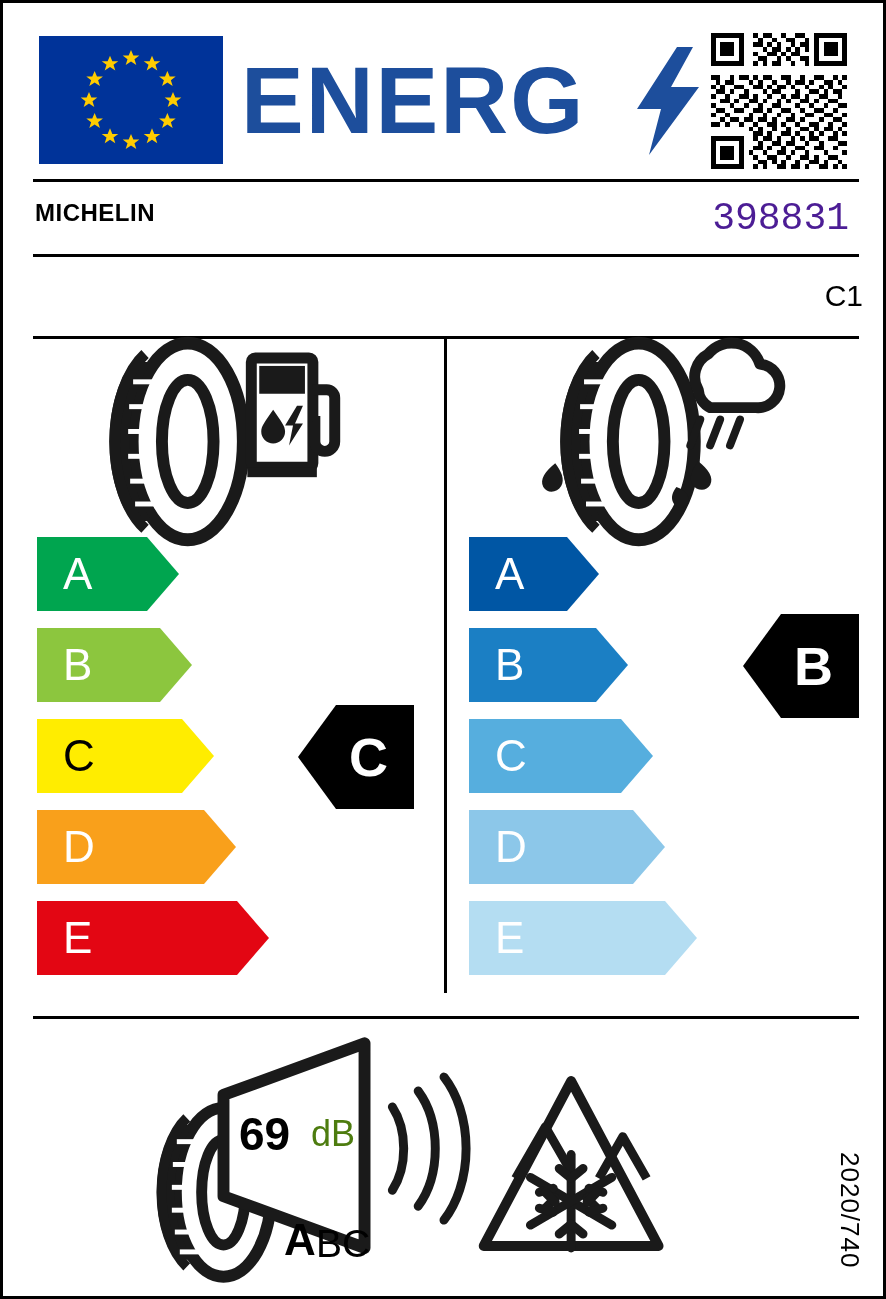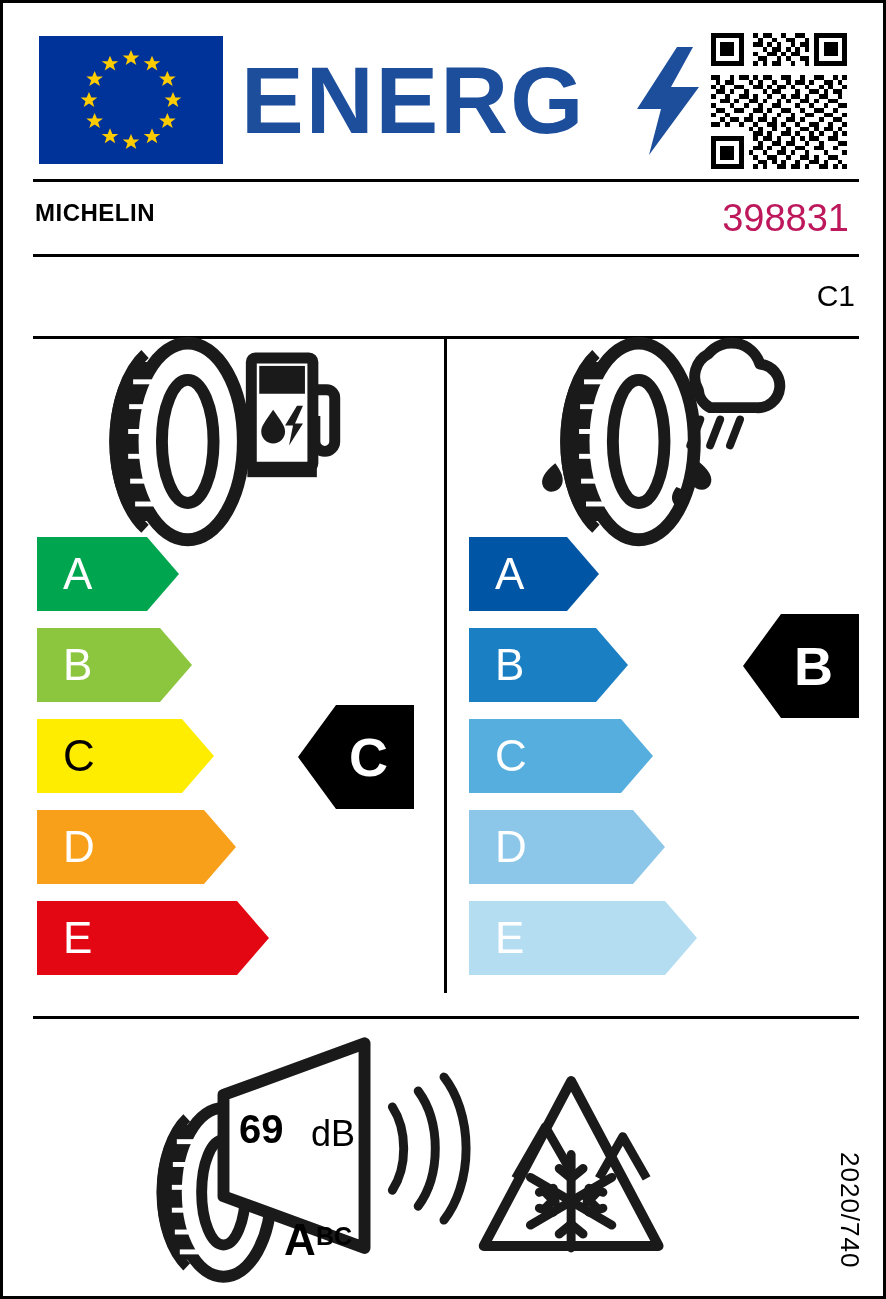--- a/index.html
+++ b/index.html
@@ -69,31 +69,32 @@
     left: 32px; top: 196px;
     font-size: 24px;
     font-weight: bold;
     letter-spacing: 0.5px;
     color: #000;
   }
   .model-code {
     position: absolute;
     right: 34px; top: 194px;
     font-size: 38px;
-    color: #be185d;
+    color: #4c1d95;
+    font-family: Liberation Mono, monospace;
   }
   .size {
     position: absolute;
     left: 32px; top: 272px;
     font-size: 37px;
     color: #000;
   }
   .class-code {
     position: absolute;
-    right: 28px; top: 276px;
+    right: 20px; top: 276px;
     font-size: 30px;
     color: #000;
   }
 
   
   .vdivider {
     position: absolute;
     left: 441px; top: 335px;
     width: 3px; height: 655px;
     background: #000;
@@ -142,43 +143,42 @@
   
   .hrule2 {
     position: absolute;
     left: 30px; top: 1013px;
     width: 826px; height: 3px;
     background: #000;
   }
   .db-value {
     position: absolute;
     left: 236px; top: 1104px;
-    font-size: 40px;
+    font-size: 46px;
     font-weight: bold;
     color: #000;
   }
   .db-unit {
     position: absolute;
     left: 308px; top: 1110px;
     font-size: 36px;
-    color: #000000;
+    color: #4d7c0f;
   }
   .noise-class {
     position: absolute;
     left: 281px; top: 1212px;
     font-size: 44px;
     font-weight: bold;
     color: #000;
   }
   .noise-class-rest {
     position: absolute;
     left: 313px; top: 1219px;
-    font-size: 25px;
+    font-size: 39px;
     color: #000;
-    font-weight: bold;
   }
   .reg-code {
     position: absolute;
     right: 18px; bottom: 28px;
     font-size: 26px;
     color: #000;
     transform-origin: right bottom;
     writing-mode: vertical-rl;
     letter-spacing: 1px;
   }

